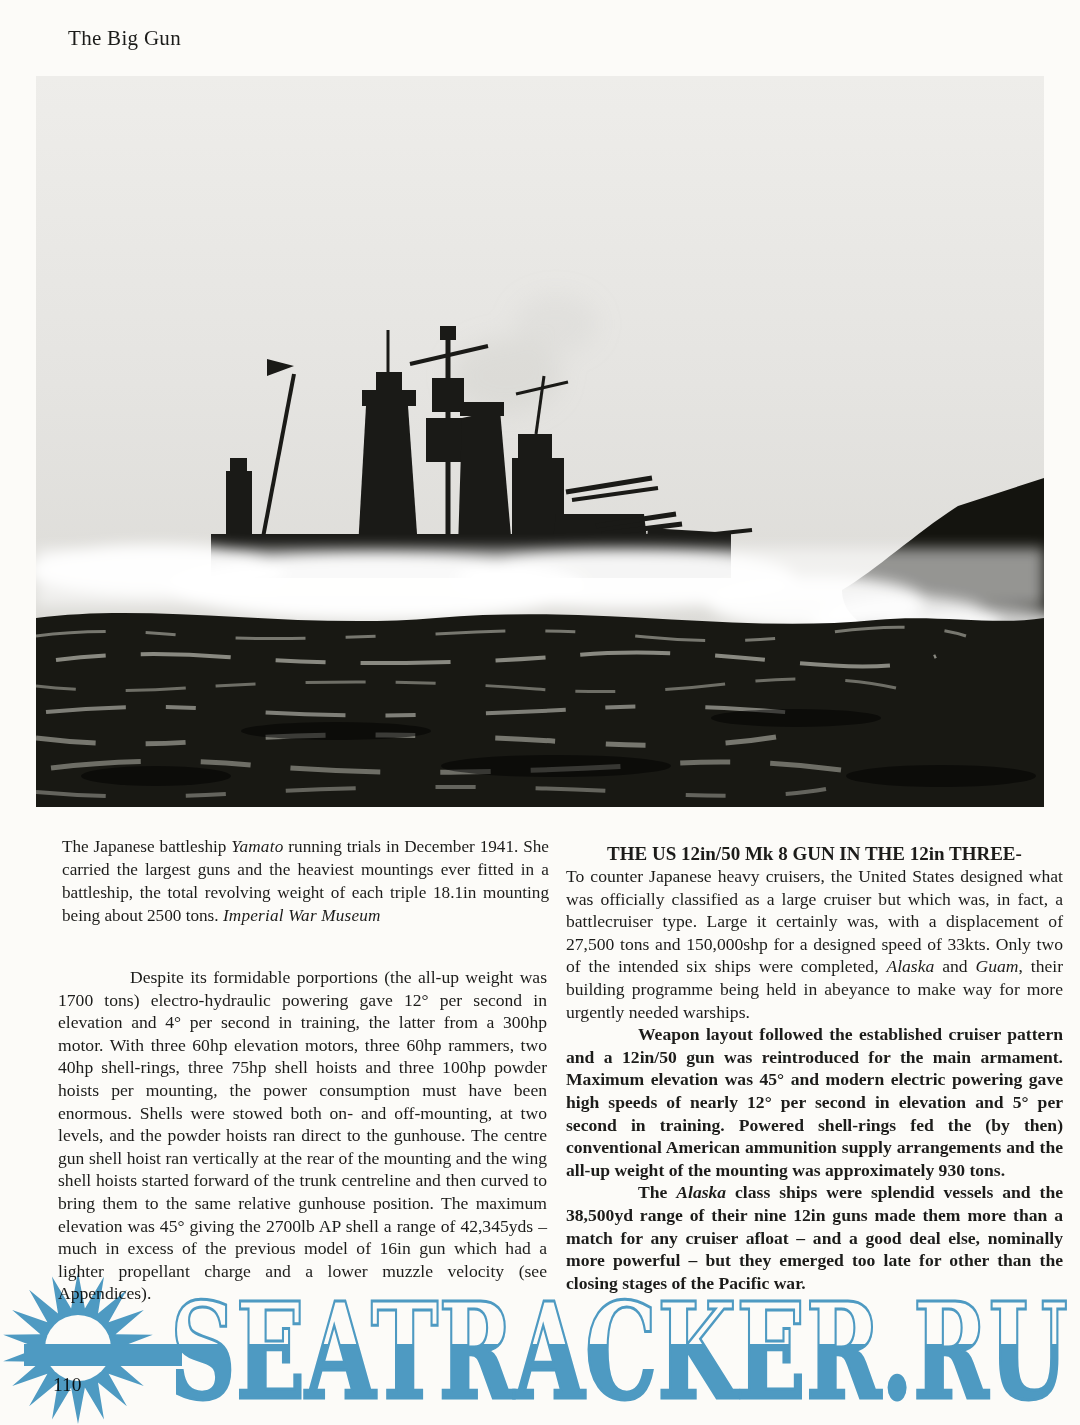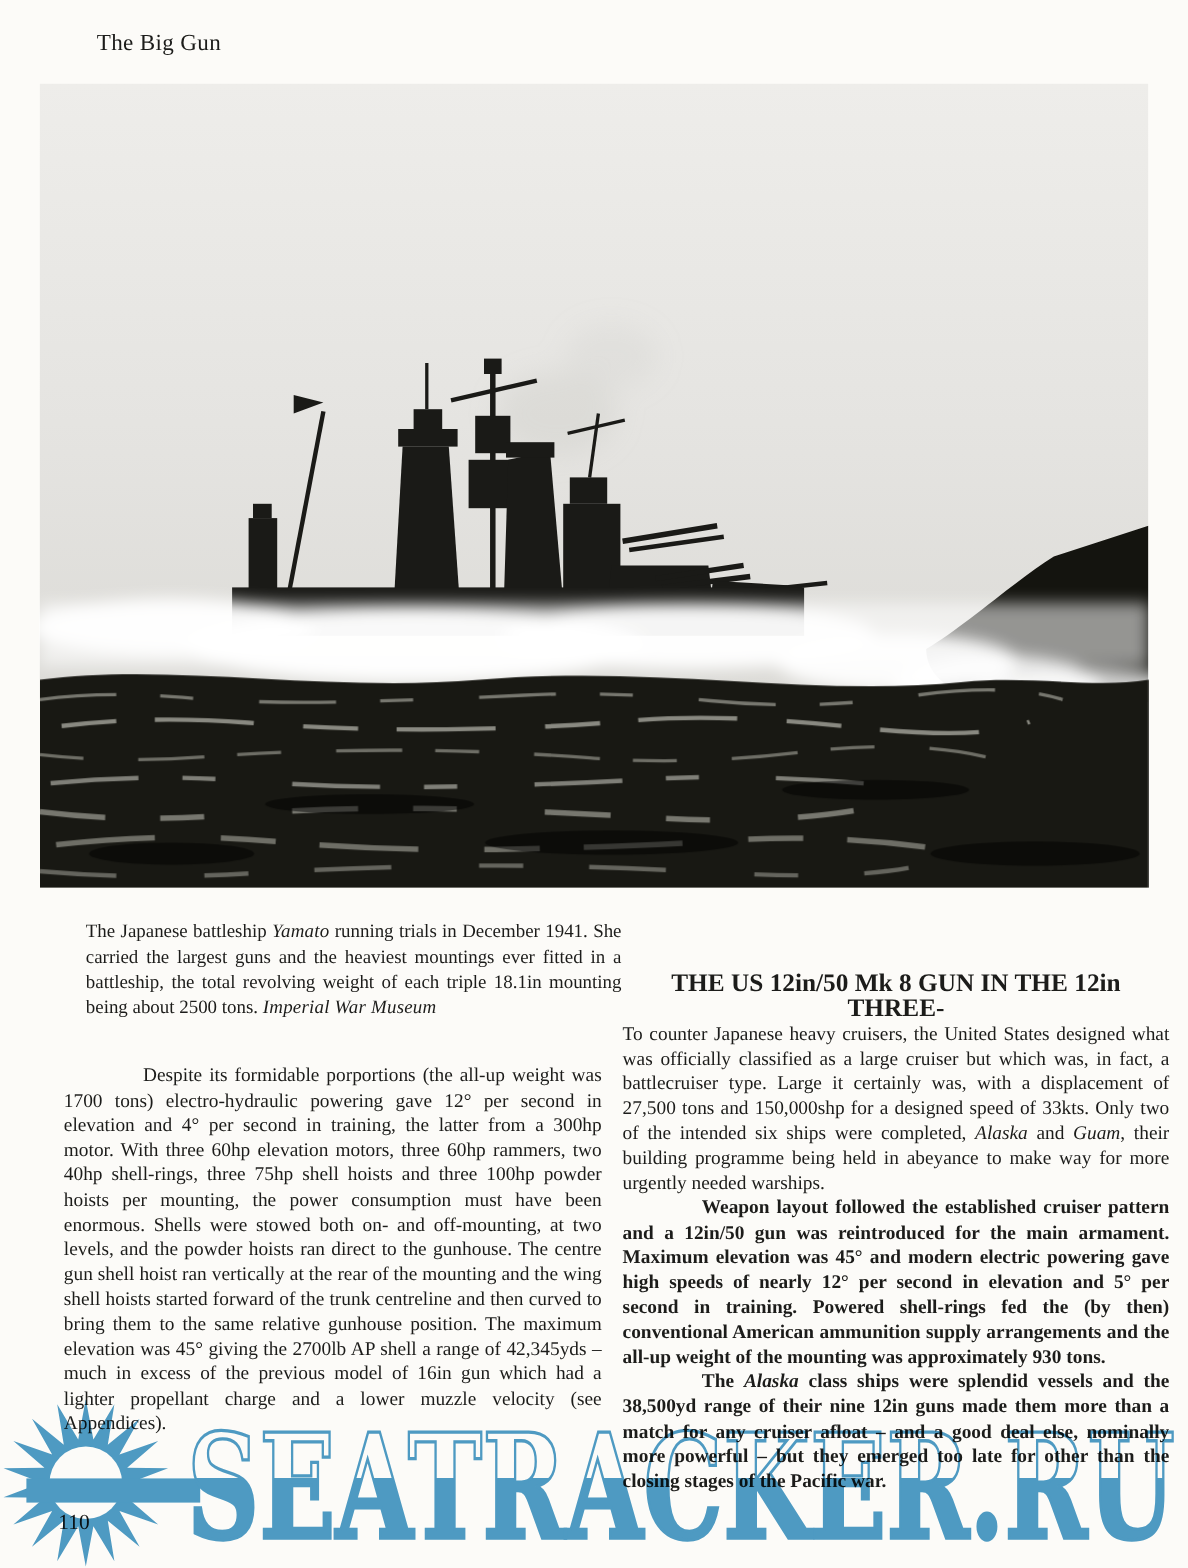--- a/index.html
+++ b/index.html
@@ -2,41 +2,41 @@
 <html><head>
 <meta charset="utf-8">
 <style>
   html,body{margin:0;padding:0;}
   body{
     width:1080px;height:1425px;position:relative;overflow:hidden;
     background:#fcfbf8;color:#1c1c1a;
     font-family:"Liberation Serif","DejaVu Serif",serif;
   }
   .header-title{
-    position:absolute;left:68px;top:26px;font-size:21px;letter-spacing:.3px;margin-left:20px;
+    position:absolute;left:68px;top:26px;font-size:21px;letter-spacing:.3px;
   }
   .photo{
     position:absolute;left:36px;top:76px;width:1008px;height:731px;
   }
   .caption{
     position:absolute;left:62px;top:835px;width:487px;
-    font-size:17.2px;line-height:23px;text-align:justify;margin-left:16px;
+    font-size:17.2px;line-height:23px;text-align:justify;
   }
   .caption i{letter-spacing:.2px;}
   .left-col{
     position:absolute;left:58px;top:966px;width:489px;
     font-size:17.6px;line-height:22.6px;text-align:justify;
   }
   .left-col p{margin:0;text-indent:72px;}
   .right-col{
     position:absolute;left:566px;top:842px;width:497px;
     font-size:17.6px;line-height:22.6px;text-align:justify;
   }
   .rc-heading{
-    text-align:center;font-weight:bold;line-height:23px;font-size:23px;margin-top:40px;
+    text-align:center;font-weight:bold;line-height:23px;font-size:19px;
   }
   .right-col p{margin:0;}
   .right-col p.indent{text-indent:72px;font-weight:bold;}
   .page-number{
     position:absolute;left:53px;top:1374px;font-size:19.5px;
   }
   .watermark{
     position:absolute;left:0;top:1268px;width:1080px;height:157px;
     mix-blend-mode:multiply;pointer-events:none;
   }

